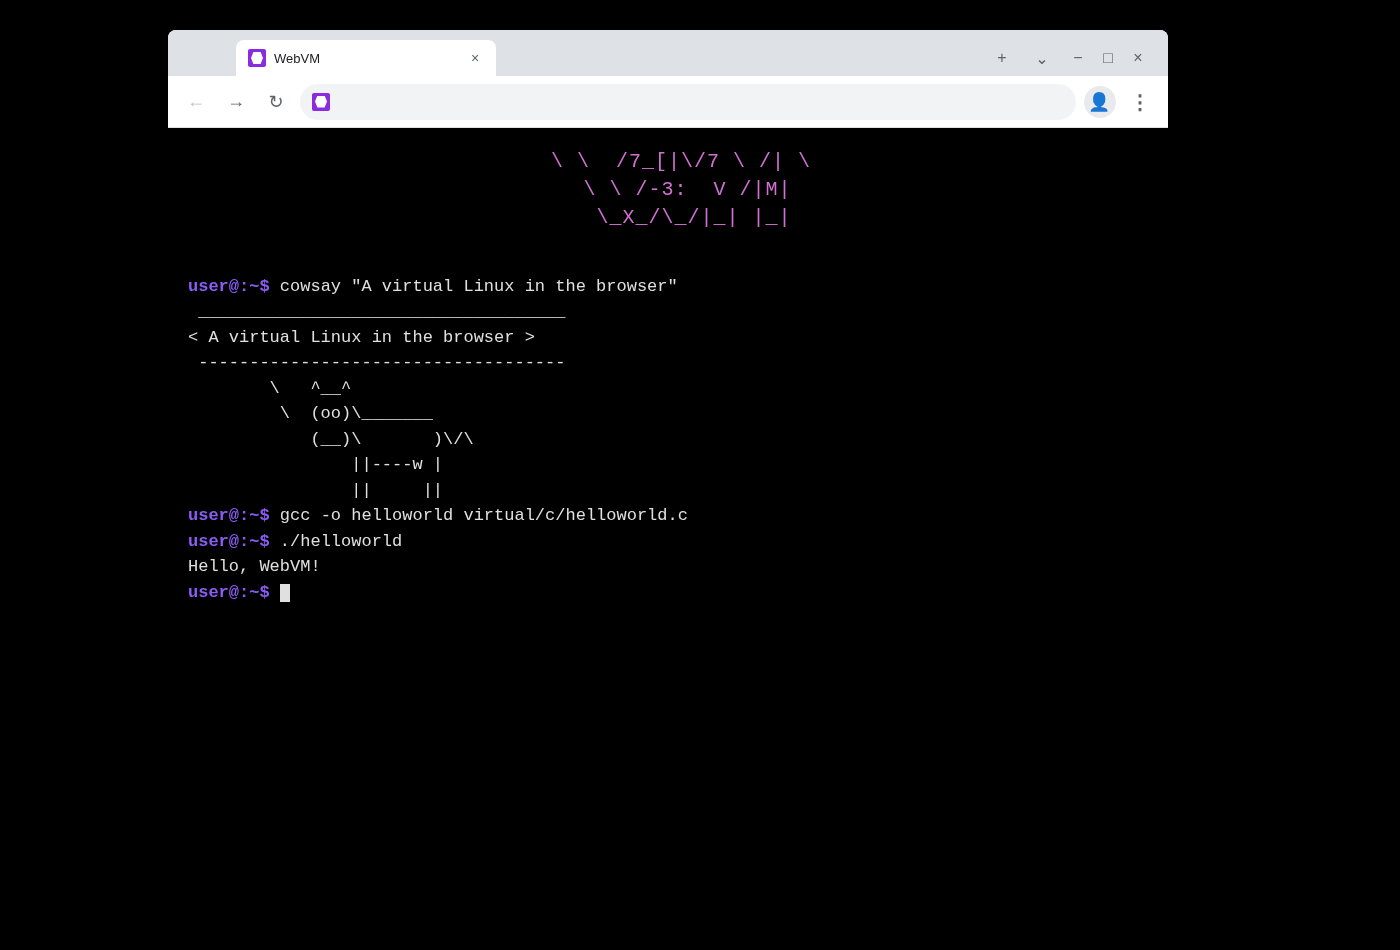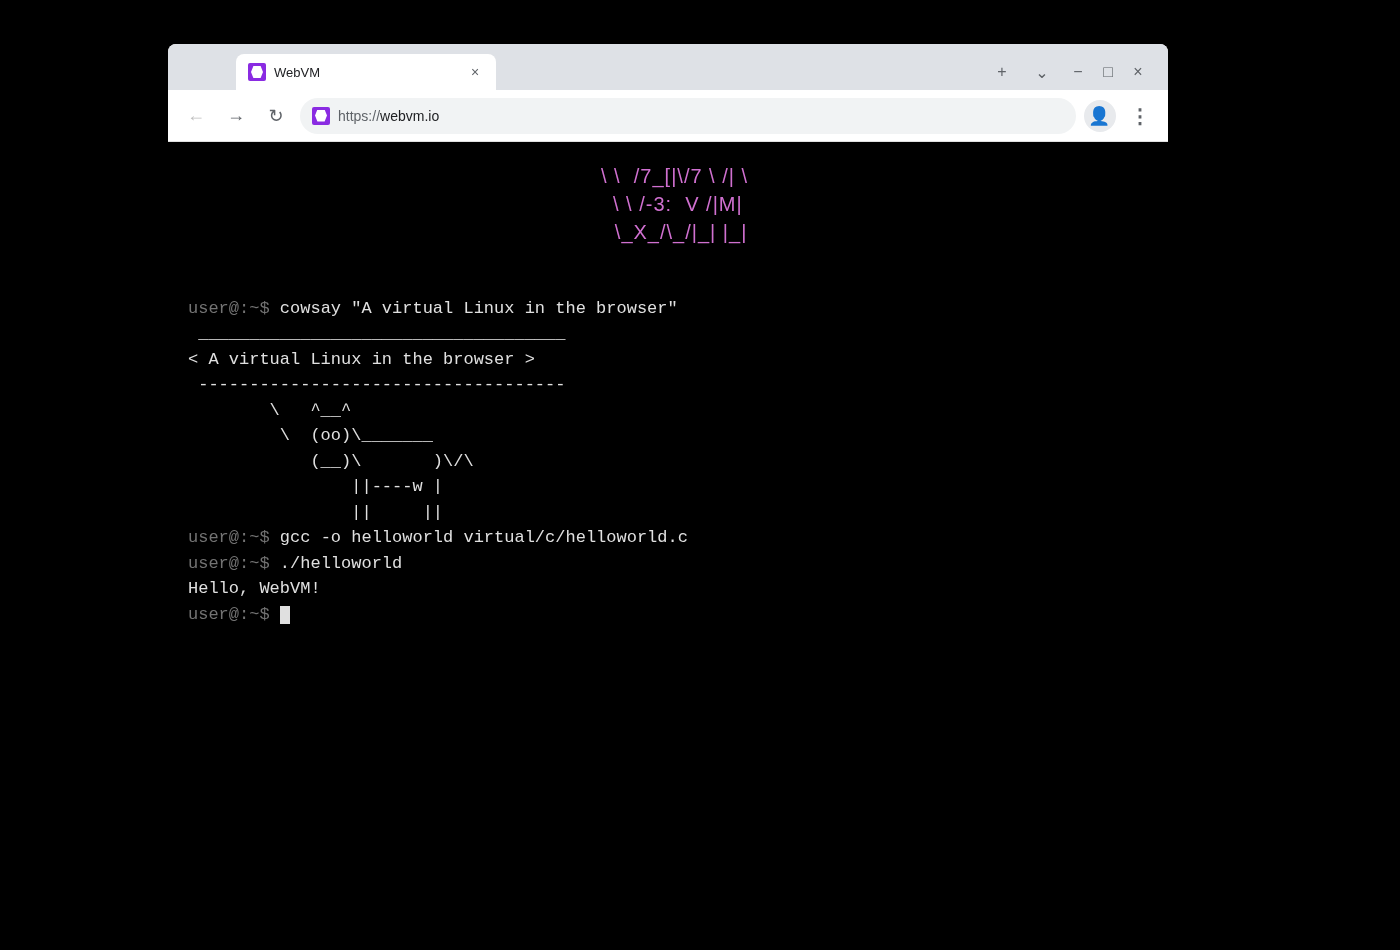--- a/index.html
+++ b/index.html
@@ -8,21 +8,21 @@
       width: 1400px;
       height: 950px;
       background: #000;
       font-family: Arial, sans-serif;
       overflow: hidden;
     }
 
     
     .browser-window {
       position: absolute;
-      top: 44px;
+      top: 30px;
       left: 168px;
       width: 1000px;
       height: 870px;
       background: #fff;
       border-radius: 8px 8px 0 0;
       box-shadow: 0 4px 20px rgba(0,0,0,0.5);
       display: flex;
       flex-direction: column;
     }
 
@@ -228,40 +228,41 @@
       flex: 1;
       background: #000;
       padding: 20px 0 20px 20px;
       overflow: hidden;
       position: relative;
     }
 
     
     .webvm-logo {
       color: #d070d0;
-      font-family: Liberation Sans, sans-serif;
+      font-family: Liberation Mono, monospace;
       font-size: 22px;
       line-height: 1.3;
       text-align: center;
-      margin-bottom: 24px;
+      margin-bottom: 16px;
       white-space: pre;
       padding-right: 20px;
     }
 
     
     .terminal-text {
       color: #e0e0e0;
       font-family: 'Courier New', Courier, monospace;
       font-size: 17px;
       line-height: 1.5;
       white-space: pre;
     }
 
     .prompt {
-      color: #737373;
+      color: #8b5cf6;
+      font-weight: bold;
     }
 
     .cursor {
       display: inline-block;
       width: 10px;
       height: 18px;
       background: #e0e0e0;
       vertical-align: text-bottom;
       animation: blink 1s step-end infinite;
     }
@@ -299,23 +300,20 @@
 
   <div class="nav-bar">
     <div class="nav-btn disabled">←</div>
     <div class="nav-btn">→</div>
     <div class="nav-btn">↻</div>
 
     <div class="address-bar">
       <div class="address-favicon">
         <div class="tab-favicon-inner"></div>
       </div>
-      <span class="address-text">
-        <span class="address-https">https://</span><span>webvm.io</span>
-      </span>
     </div>
 
     <div class="profile-btn">
       <span class="profile-icon">👤</span>
     </div>
     <div class="more-btn">⋮</div>
   </div>
 
   <div class="terminal-area">
 

